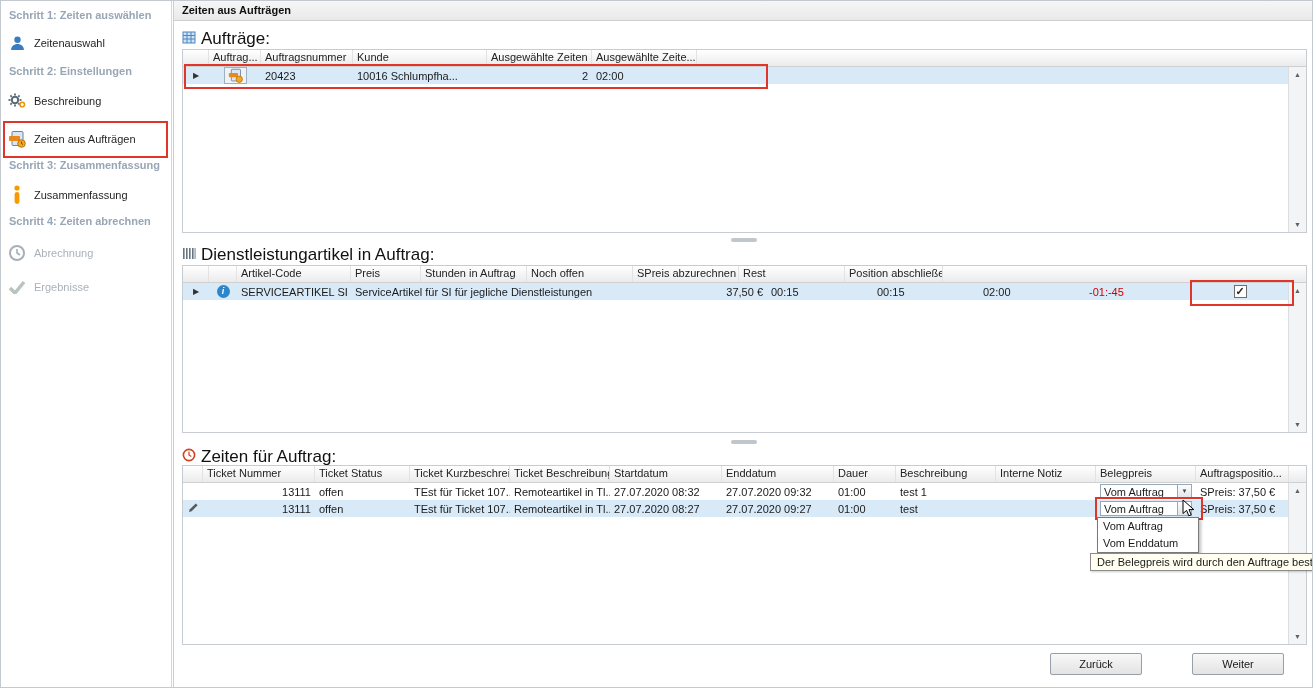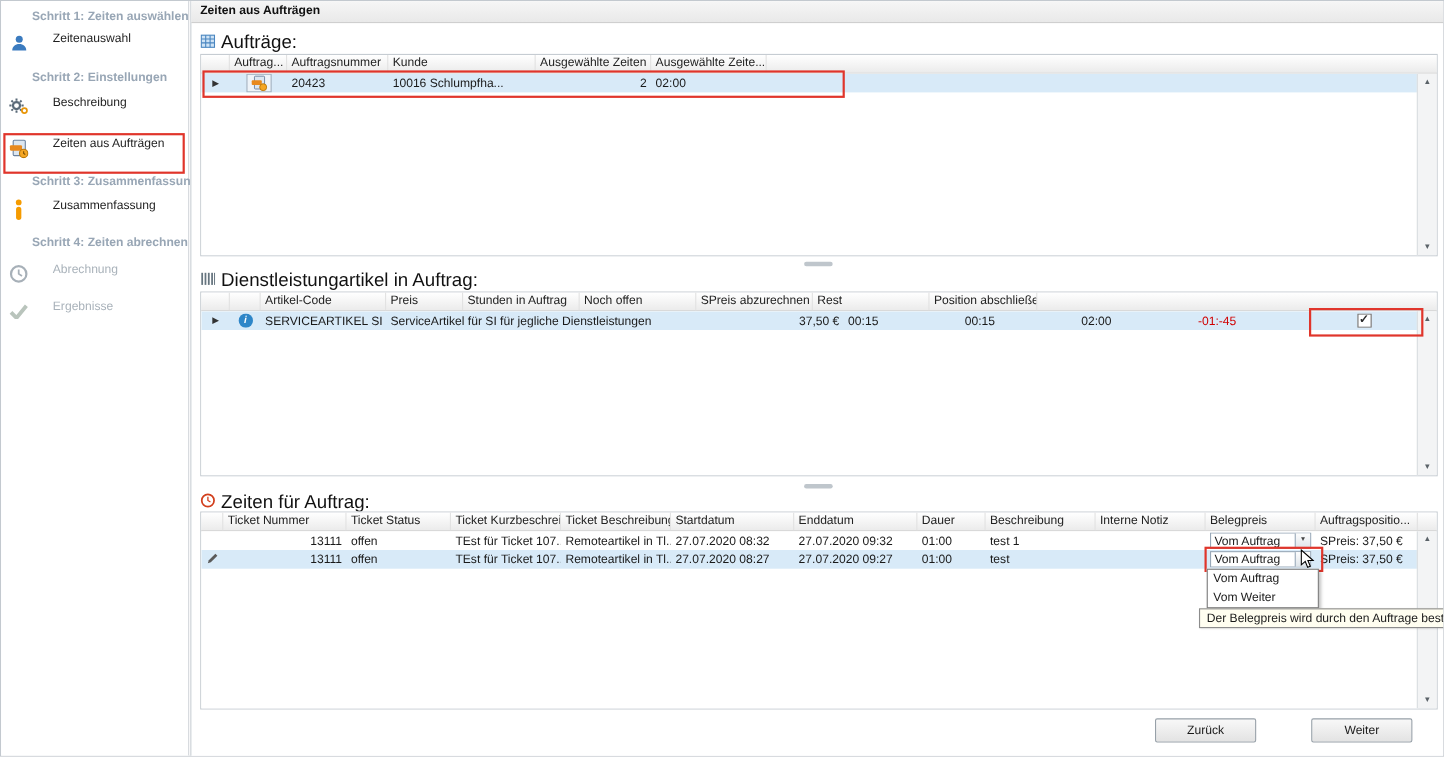--- a/index.html
+++ b/index.html
@@ -1,21 +1,21 @@
 <!DOCTYPE html>
 <html><head>
 <meta charset="utf-8">
 <style>
   html,body{margin:0;padding:0;background:#e9ebed;font-family:"Liberation Sans",sans-serif;font-size:11px;color:#1a1a1a;}
   .app{position:relative;width:1313px;height:688px;background:#fff;border:1px solid #c3c9cf;box-sizing:border-box;overflow:hidden;}
 
   
   .sidebar{position:absolute;left:0;top:0;width:171px;height:100%;background:#fff;border-right:1px solid #d4d8dc;box-sizing:border-box;}
-  .step-header{position:absolute;left:8px;font-size:11px;font-weight:bold;color:#98a6b5;white-space:nowrap;margin-left:20px;}
-  .nav-item{position:absolute;left:6px;width:158px;height:28px;display:flex;align-items:flex-start;gap:21px;font-size:11px;color:#1f1f1f;cursor:default;}
+  .step-header{position:absolute;left:8px;font-size:11px;font-weight:bold;color:#98a6b5;white-space:nowrap;}
+  .nav-item{position:absolute;left:6px;width:158px;height:28px;display:flex;align-items:center;gap:7px;font-size:11px;color:#1f1f1f;cursor:default;}
   .nav-item.dis{color:#a9b2ba;}
   .nav-item .ic{width:20px;height:20px;display:flex;align-items:center;justify-content:center;flex:0 0 auto;}
 
   
   .main{position:absolute;left:172px;top:0;width:1141px;height:688px;background:#fff;border-left:1px solid #c9cfd4;box-sizing:border-box;}
   .titlebar{position:absolute;left:0;top:0;right:0;height:19px;background:linear-gradient(#f6f6f6,#e9e9e9);border-bottom:1px solid #cfcfcf;line-height:19px;padding-left:8px;font-weight:bold;font-size:11px;color:#111;}
 
   .plabel{position:absolute;left:8px;height:16px;display:flex;align-items:center;gap:5px;font-size:17px;color:#111;white-space:nowrap;}
 
   .grid{position:absolute;left:8px;width:1125px;background:#fff;border:1px solid #c6ccd2;box-sizing:border-box;}
@@ -332,21 +332,21 @@
       <div class="vscroll">
         <div class="sb-btn sb-top">▲</div>
         <div class="sb-btn sb-bot">▼</div>
       </div>
     </div>
 
     <div class="redbox" style="left:921px;top:496px;width:104px;height:19px;"></div>
 
     <div class="ddlist" style="left:923px;top:516px;width:100px;">
       <div class="dd-item">Vom Auftrag</div>
-      <div class="dd-item">Vom Weiter</div>
+      <div class="dd-item">Vom Enddatum</div>
     </div>
 
     <div class="tooltip" style="left:916px;top:552px;">Der Belegpreis wird durch den Auftrage bestimmt.</div>
 
     <div class="cursor" style="left:1008px;top:498px;">
       <svg width="13" height="19" viewBox="0 0 13 19">
           <path d="M1 1 L1 14.5 L4.6 11.4 L6.8 16.8 L9.2 15.8 L7 10.6 L11.8 10.6 Z" fill="#fff" stroke="#000" stroke-width="1"></path>
         </svg>
     </div>
 

